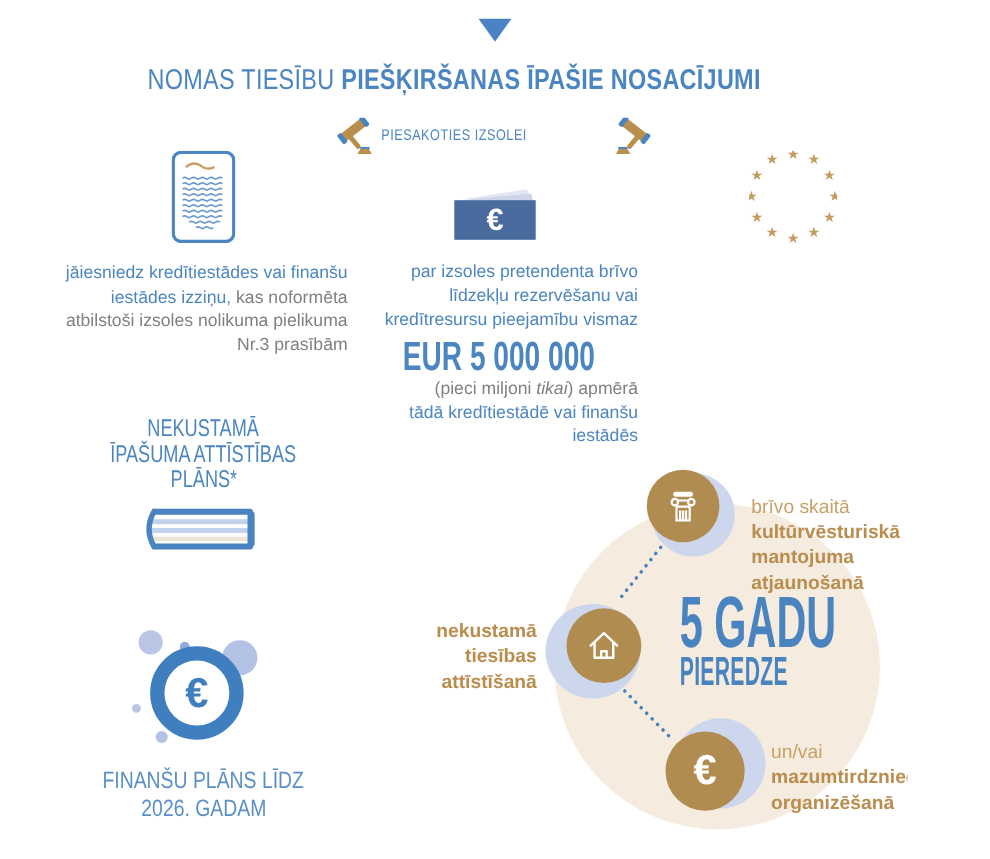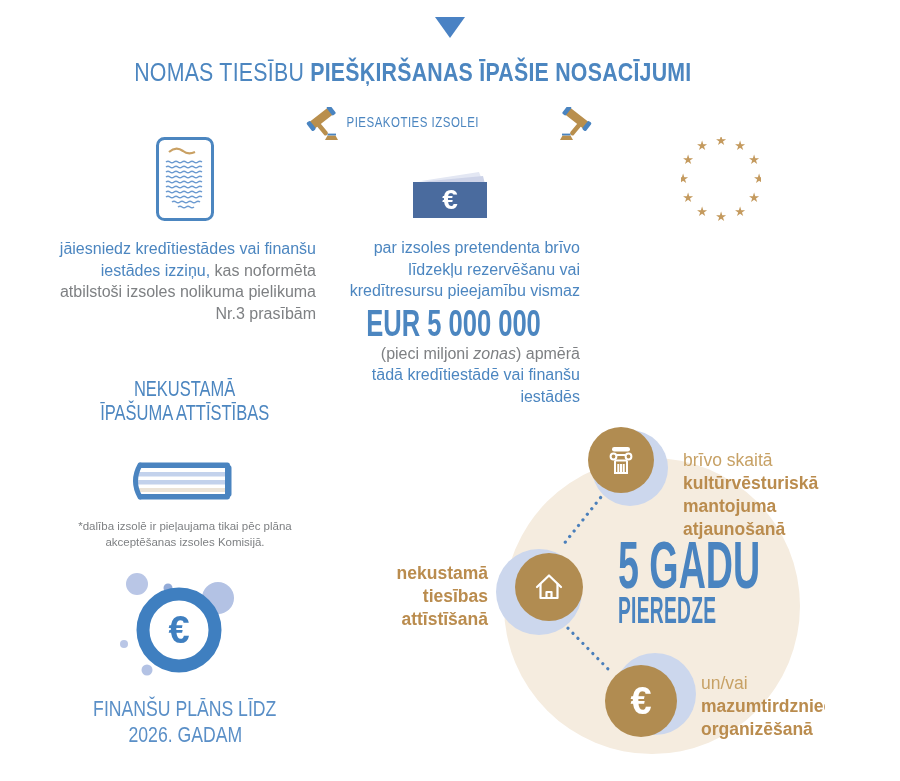--- a/index.html
+++ b/index.html
@@ -139,21 +139,21 @@
     <polygon points="16,13 74,4 78,14" fill="#e3e7f3"></polygon>
     <polygon points="14,14 78,8 80,16" fill="#cdd3e8"></polygon>
     <rect x="8" y="14" width="74" height="36" fill="#4a6b9e"></rect>
     <text x="45" y="41" font-size="28" font-weight="bold" fill="#fff" text-anchor="middle">€</text>
   </svg>
   <div class="col col2">
     <div class="blue">par izsoles pretendenta brīvo līdzekļu rezervēšanu vai kredītresursu pieejamību vismaz</div>
     <div class="amount-row">
       <span class="amount sx69">EUR 5 000 000</span>
     </div>
-    <div class="gray"><span>(pieci miljoni </span><i>zonas</i><span>) apmērā</span></div>
+    <div class="gray"><span>(pieci miljoni </span><i>tikai</i><span>) apmērā</span></div>
     <div class="blue">tādā kredītiestādē vai finanšu iestādēs</div>
   </div>
 
   <svg class="icon-eu" width="80" height="86" viewBox="0 0 80 86">
     <g fill="#c49a5e" font-size="13" text-anchor="middle">
       <text x="40" y="7.5">★</text>
       <text x="59" y="12.5">★</text>
       <text x="73" y="26.5">★</text>
       <text x="78" y="45.5">★</text>
       <text x="73" y="64.5">★</text>
@@ -163,32 +163,32 @@
       <text x="7" y="64.5">★</text>
       <text x="2" y="45.5">★</text>
       <text x="7" y="26.5">★</text>
       <text x="21" y="12.5">★</text>
     </g>
   </svg>
 
   <div class="plan-heading">
     <div><span class="sx75">NEKUSTAMĀ</span></div>
     <div><span class="sx75">ĪPAŠUMA ATTĪSTĪBAS</span></div>
+    <div><span class="sx75">PLĀNS*</span></div>
   </div>
   <svg class="icon-book" width="116" height="44" viewBox="0 0 116 44">
     <rect x="12" y="9" width="92" height="26" fill="#fff"></rect>
     <rect x="12" y="13" width="92" height="4.5" fill="#c3d2ec"></rect>
     <rect x="12" y="21" width="92" height="4.5" fill="#c3d2ec"></rect>
     <rect x="12" y="29" width="92" height="4" fill="#ece4d8"></rect>
     <path d="M14 6 q-9 16 0 32" stroke="#4a84c0" stroke-width="5" fill="none" stroke-linecap="round"></path>
     <rect x="12" y="3.5" width="92" height="5.5" rx="2.7" fill="#4a84c0"></rect>
     <rect x="12" y="35" width="92" height="5.5" rx="2.7" fill="#4a84c0"></rect>
     <rect x="99" y="6" width="6.5" height="32" rx="3" fill="#4a84c0"></rect>
   </svg>
-  <div class="footnote">*dalība izsolē ir pieļaujama tikai pēc plāna akceptēšanas izsoles Komisijā.</div>
 
   <svg class="icon-coin" width="134" height="122" viewBox="0 0 134 122">
     <circle cx="23" cy="18" r="11" fill="#b9c6e6"></circle>
     <circle cx="54" cy="22" r="4.5" fill="#93abd8"></circle>
     <circle cx="104" cy="32" r="16" fill="#b3c2e4"></circle>
     <circle cx="10" cy="78" r="4" fill="#b9c6e6"></circle>
     <circle cx="33" cy="104" r="5.5" fill="#b3c2e4"></circle>
     <circle cx="65" cy="64" r="36" fill="#fff" stroke="#3f7fc0" stroke-width="13"></circle>
     <text x="65" y="77" font-size="38" font-weight="bold" fill="#3f7fc0" text-anchor="middle">€</text>
   </svg>

